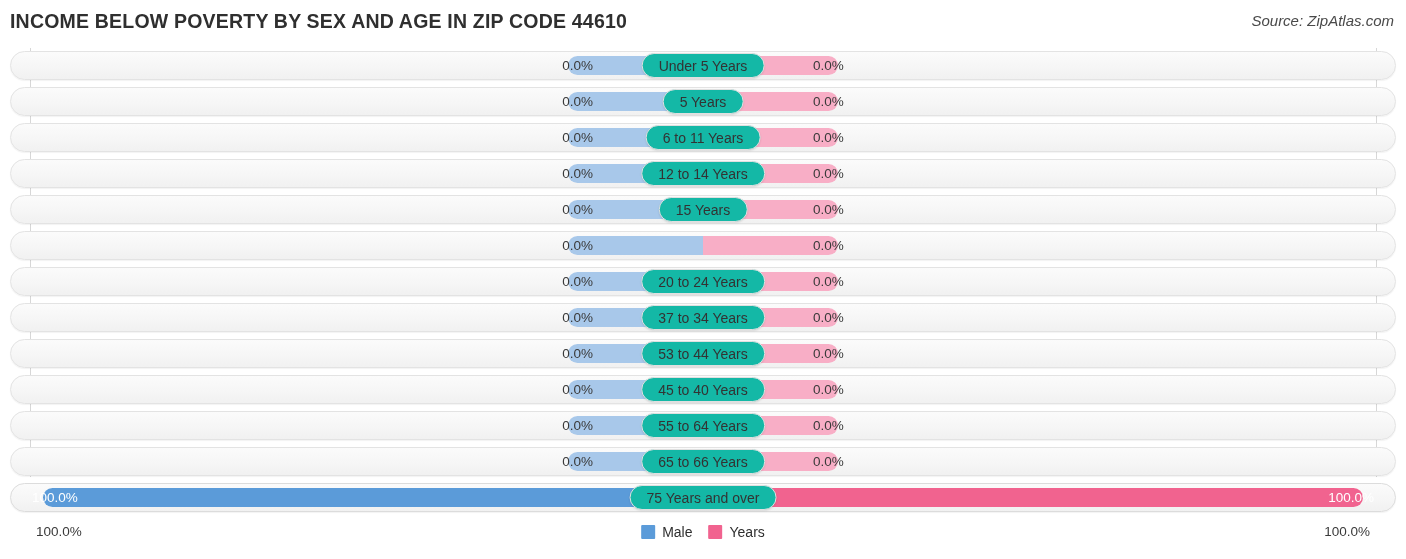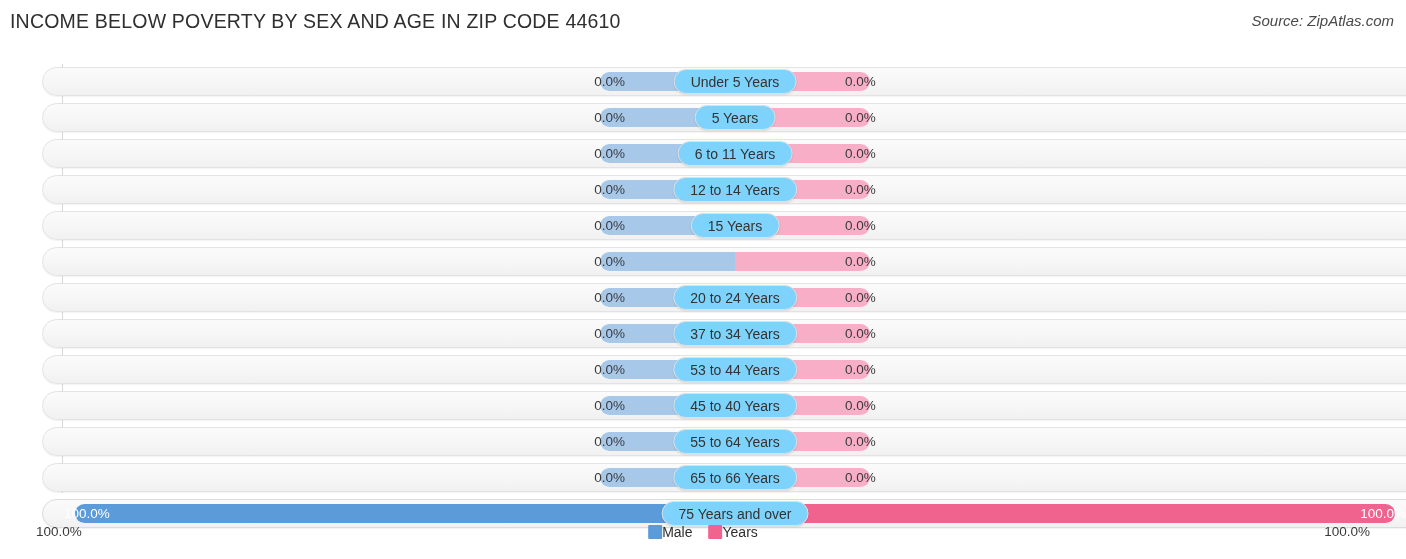--- a/index.html
+++ b/index.html
@@ -13,33 +13,33 @@
     position:relative;
   }
 
   
   .header{
     position:absolute;left:0;top:0;width:1406px;height:42px;
   }
   .chart-title{
     position:absolute;left:10px;top:10px;
     font-size:19.5px;letter-spacing:.2px;
-    color:#2f2f2f;font-weight:400;
+    color:#2f2f2f;font-weight:700;
     white-space:nowrap;
   }
   .source{
     position:absolute;right:12px;top:12px;
     font-size:15px;font-style:italic;color:#4a4a4a;
     white-space:nowrap;
   }
 
   
   .plot{
-    position:absolute;left:0;top:64px;
-    width:1172px;height:470px;margin-left:32px;
+    position:absolute;left:0;top:48px;
+    width:1172px;height:470px;
   }
   .gridline{
     position:absolute;top:0;bottom:41px;width:1px;
     background:#d7d7d7;
   }
   .gridline.left{left:30px;}
   .gridline.right{left:1376px;}
 
   .row{
     position:absolute;left:10px;width:1386px;height:29px;
@@ -90,21 +90,21 @@
   }
   .val-in.left{left:22px;}
   .val-in.right{right:22px;}
 
   
   .pill{
     position:absolute;top:2px;left:50%;
     transform:translateX(-50%);
     height:25px;line-height:25px;
     padding:0 16px;
-    background:#7dd3fc;
+    background:#14b8a6;
     border:1px solid #e0e0e0;
     border-radius:13px;
     font-size:14px;color:#333333;
     white-space:nowrap;
     box-shadow:0 1px 2px rgba(0,0,0,.10);
     box-sizing:border-box;
   }
 
   
   .footer{
@@ -115,21 +115,21 @@
     font-size:13.5px;color:#3a3a3a;white-space:nowrap;
   }
   .axis-label.left{left:36px;}
   .axis-label.right{right:36px;}
 
   .legend{
     position:absolute;left:50%;top:0;transform:translateX(-50%);
     height:22px;display:flex;align-items:center;gap:16px;
     white-space:nowrap;
   }
-  .legend-item{display:flex;align-items:center;}
+  .legend-item{display:flex;align-items:center;gap:7px;}
   .swatch{width:14px;height:14px;display:inline-block;border-radius:1px;}
   .swatch.male{background:#5b9bd9;}
   .swatch.female{background:#f1638f;}
   .legend-text{font-size:14px;color:#2f2f2f;}
 </style>
 </head>
 <body>
 
 <div class="header">
   <div class="chart-title">INCOME BELOW POVERTY BY SEX AND AGE IN ZIP CODE 44610</div>

